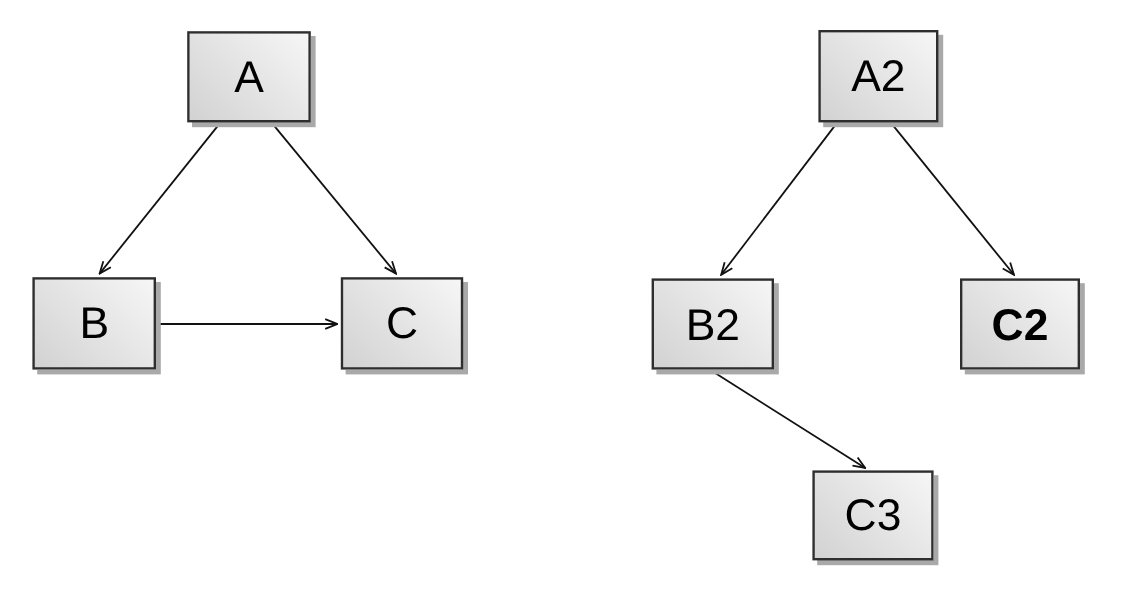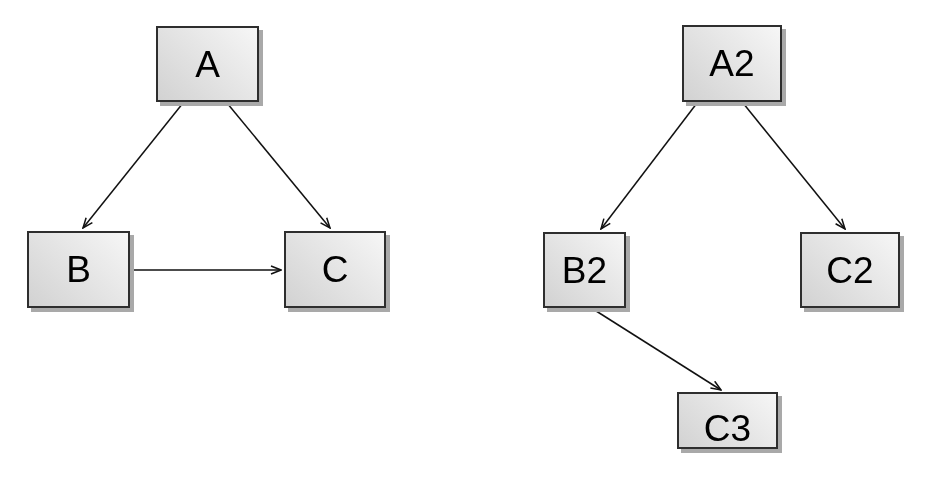--- a/index.html
+++ b/index.html
@@ -68,23 +68,23 @@
       </div>
       <div class="node" style="left: 27px; top: 231px; width: 103px; height: 77px;">
         <span class="node-label">B</span>
       </div>
       <div class="node" style="left: 284px; top: 231px; width: 102px; height: 77px;">
         <span class="node-label">C</span>
       </div>
       <div class="node" style="left: 670px; top: 25px; width: 100px; height: 77px; margin-left: 12px;">
         <span class="node-label">A2</span>
       </div>
-      <div class="node" style="left: 543px; top: 232px; width: 83px; height: 76px;">
+      <div class="node" style="left: 543px; top: 232px; width: 102px; height: 76px;">
         <span class="node-label">B2</span>
       </div>
-      <div class="node" style="left: 800px; top: 232px; width: 100px; height: 76px;">
+      <div class="node" style="left: 800px; top: 232px; width: 100px; height: 76px; font-weight: bold;">
         <span class="node-label">C2</span>
       </div>
-      <div class="node" style="left: 677px; top: 392px; width: 101px; height: 57px; align-items: flex-end;">
+      <div class="node" style="left: 677px; top: 392px; width: 101px; height: 75px;">
         <span class="node-label">C3</span>
       </div>
     </div>
 </div>
 
 </body></html>

